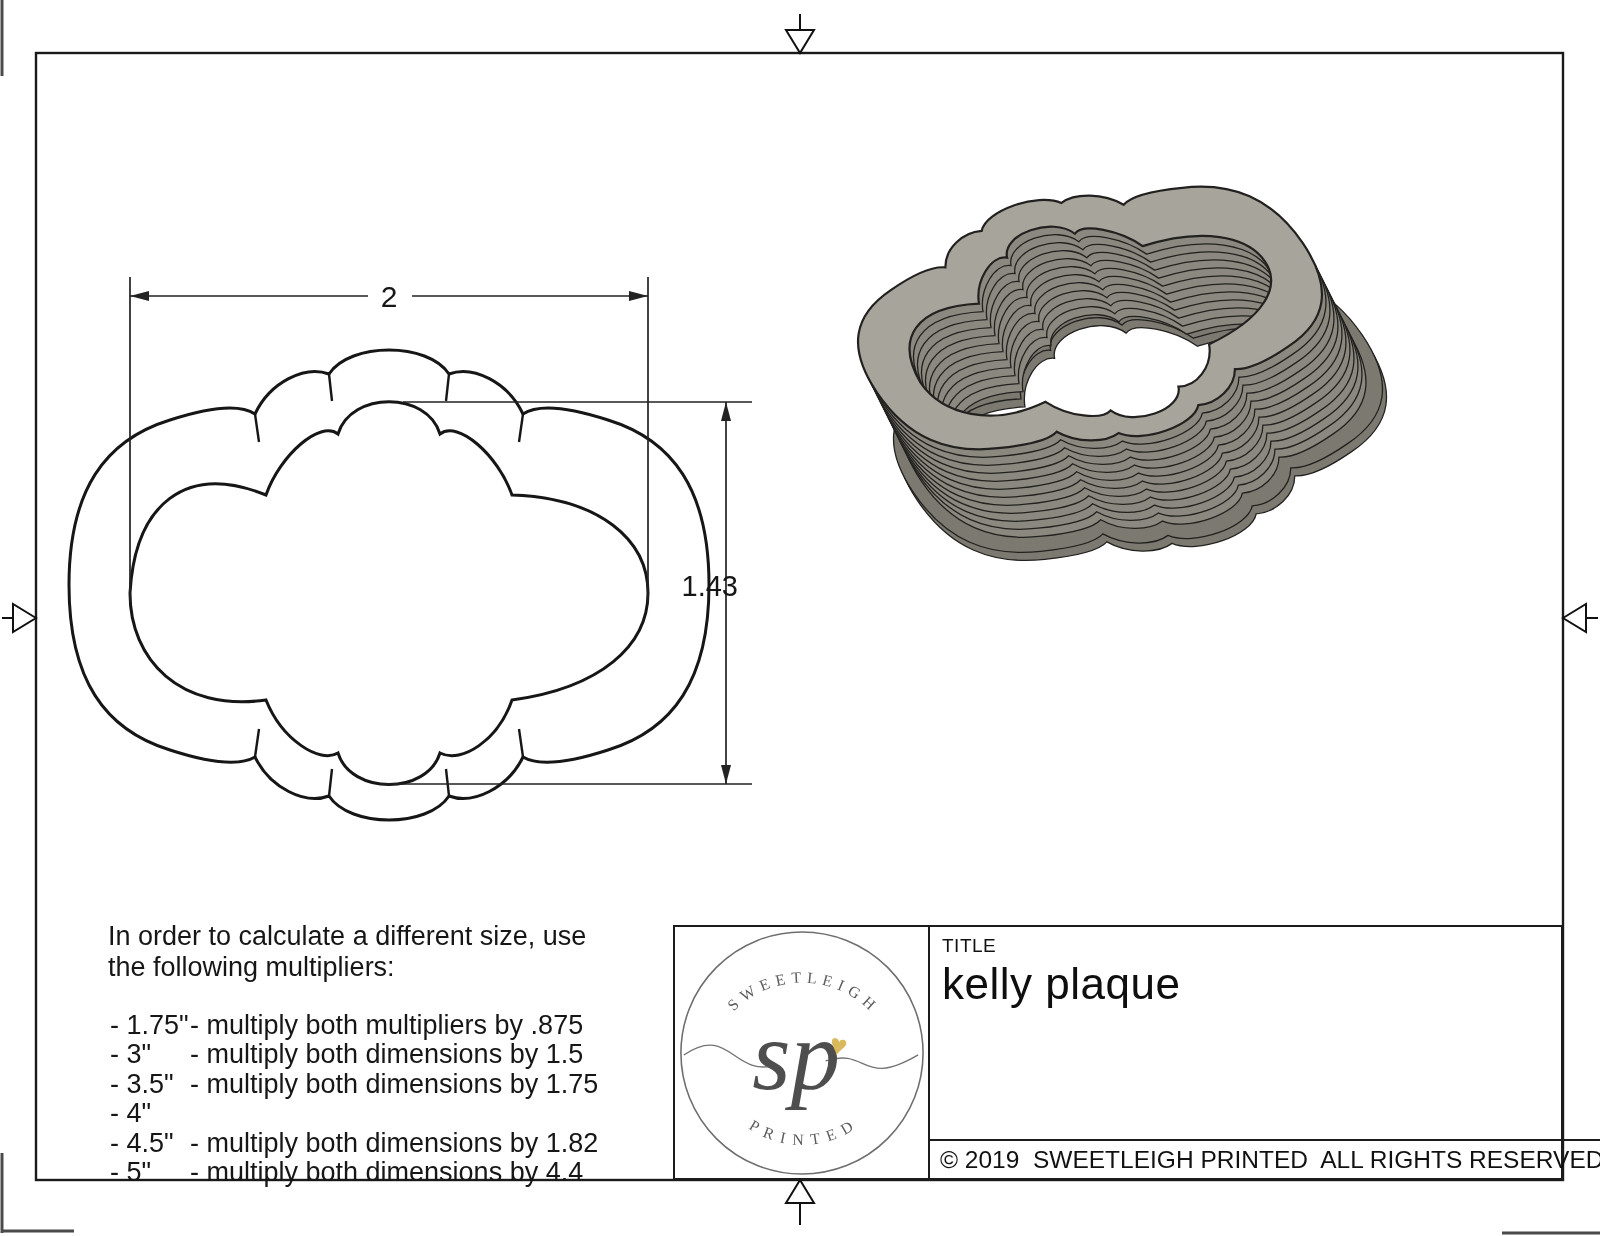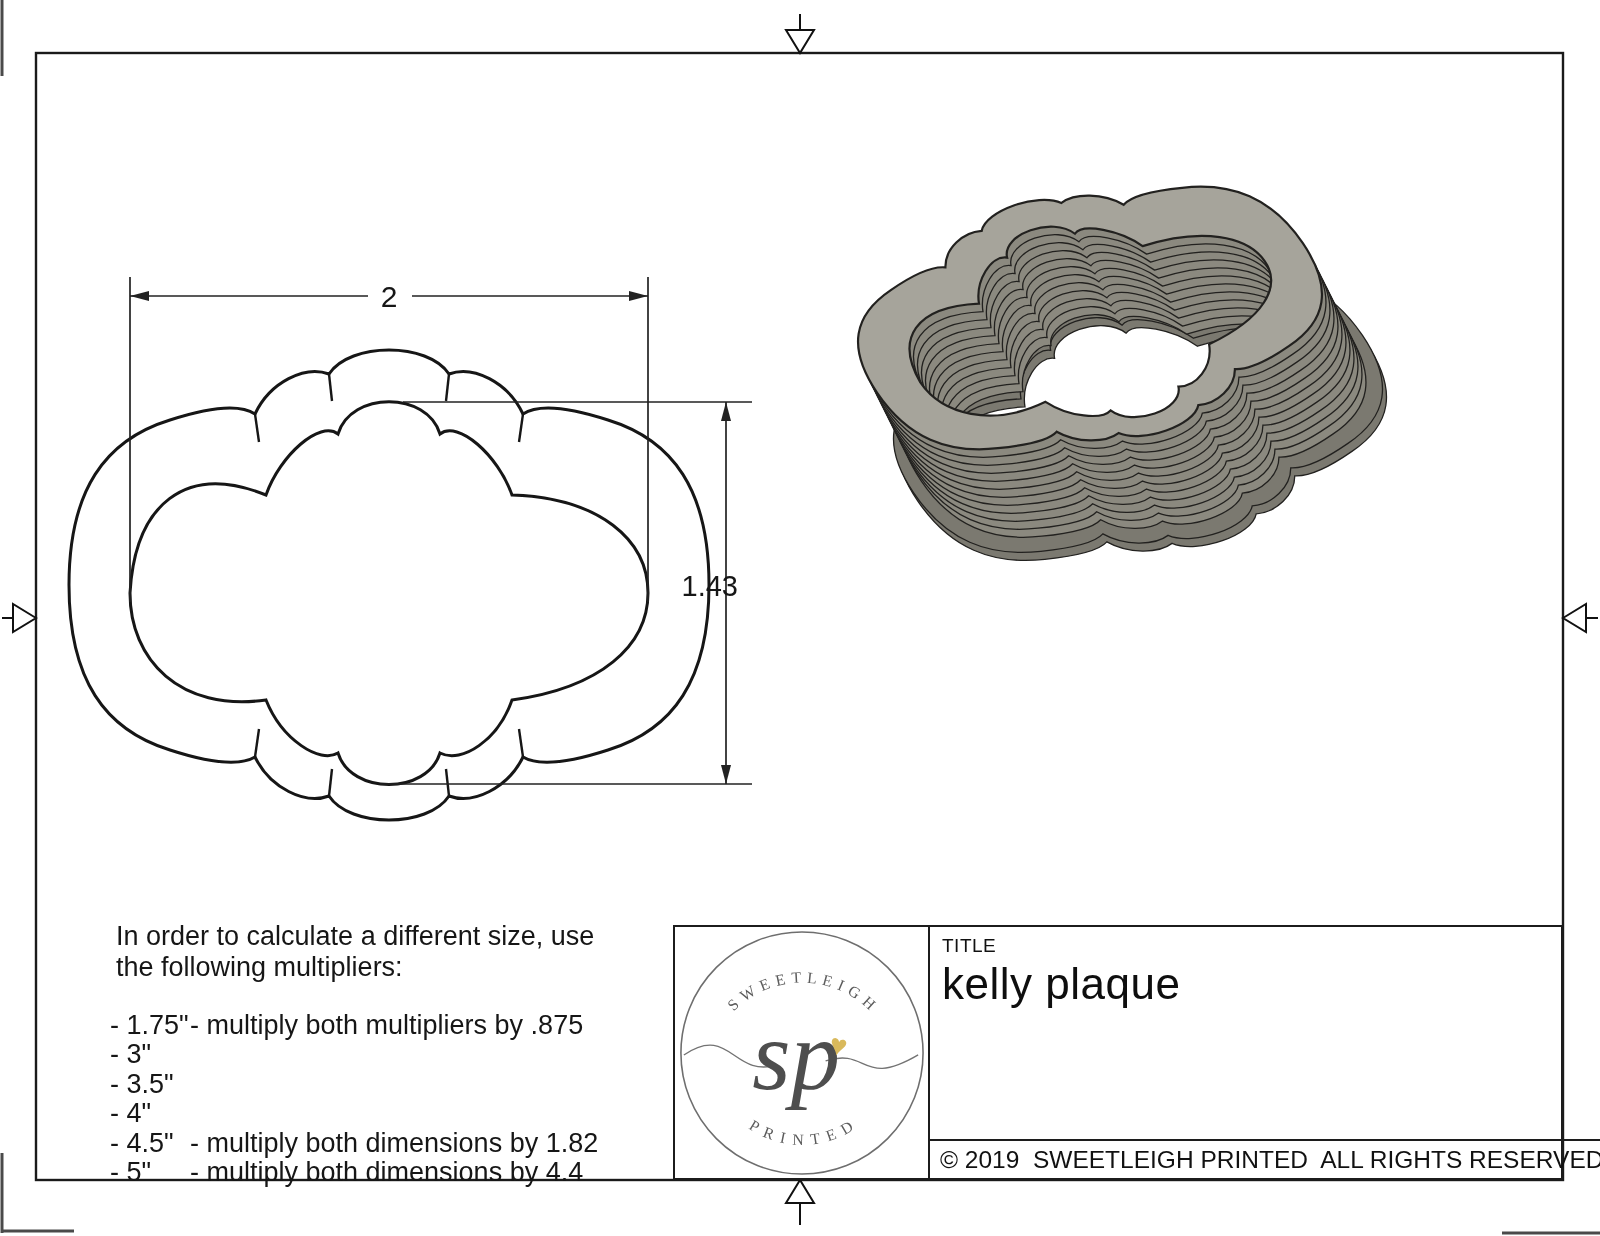--- a/index.html
+++ b/index.html
@@ -1,20 +1,20 @@
 <!DOCTYPE html>
 <html><head>
 <meta charset="utf-8">
 <style>
   html,body{margin:0;padding:0;background:#ffffff;}
   body{width:1600px;height:1236px;position:relative;overflow:hidden;
        font-family:"Liberation Sans", sans-serif;color:#1a1a1a;}
   #sheet-svg{position:absolute;left:0;top:0;z-index:1;}
   .abs{position:absolute;z-index:2;}
-  .intro{left:116px;top:921px;font-size:27px;line-height:31px;color:#161616;}
+  .intro{left:108px;top:921px;font-size:27px;line-height:31px;color:#161616;}
   .items{left:110px;top:1011px;font-size:27px;line-height:29.4px;color:#161616;}
   .item-row{display:flex;}
   .item-size{width:80px;flex:0 0 80px;}
   .title-block{left:673px;top:925px;width:890px;height:255px;border:2px solid #1c1c1c;
                box-sizing:border-box;display:flex;background:#fff;}
   .logo-cell{width:255px;flex:0 0 255px;border-right:2px solid #1c1c1c;box-sizing:border-box;
              display:flex;align-items:center;justify-content:center;}
   .tb-right{flex:1;display:flex;flex-direction:column;}
   .title-cell{flex:1;border-bottom:2px solid #1c1c1c;padding:8px 0 0 12px;box-sizing:border-box;}
   .title-label{font-size:19px;letter-spacing:0.5px;color:#111;}
@@ -151,23 +151,25 @@
   <div>In order to calculate a different size, use</div>
   <div>the following multipliers:</div>
 </div>
 <div class="abs items">
   <div class="item-row">
     <span class="item-size">- 1.75"</span>
     <span>- multiply both multipliers by .875</span>
   </div>
   <div class="item-row">
     <span class="item-size">- 3"</span>
+    <span>- multiply both dimensions by 1.5</span>
   </div>
   <div class="item-row">
     <span class="item-size">- 3.5"</span>
+    <span>- multiply both dimensions by 1.75</span>
   </div>
   <div class="item-row">
     <span class="item-size">- 4"</span>
   </div>
   <div class="item-row">
     <span class="item-size">- 4.5"</span>
     <span>- multiply both dimensions by 1.82</span>
   </div>
   <div class="item-row">
     <span class="item-size">- 5"</span>

